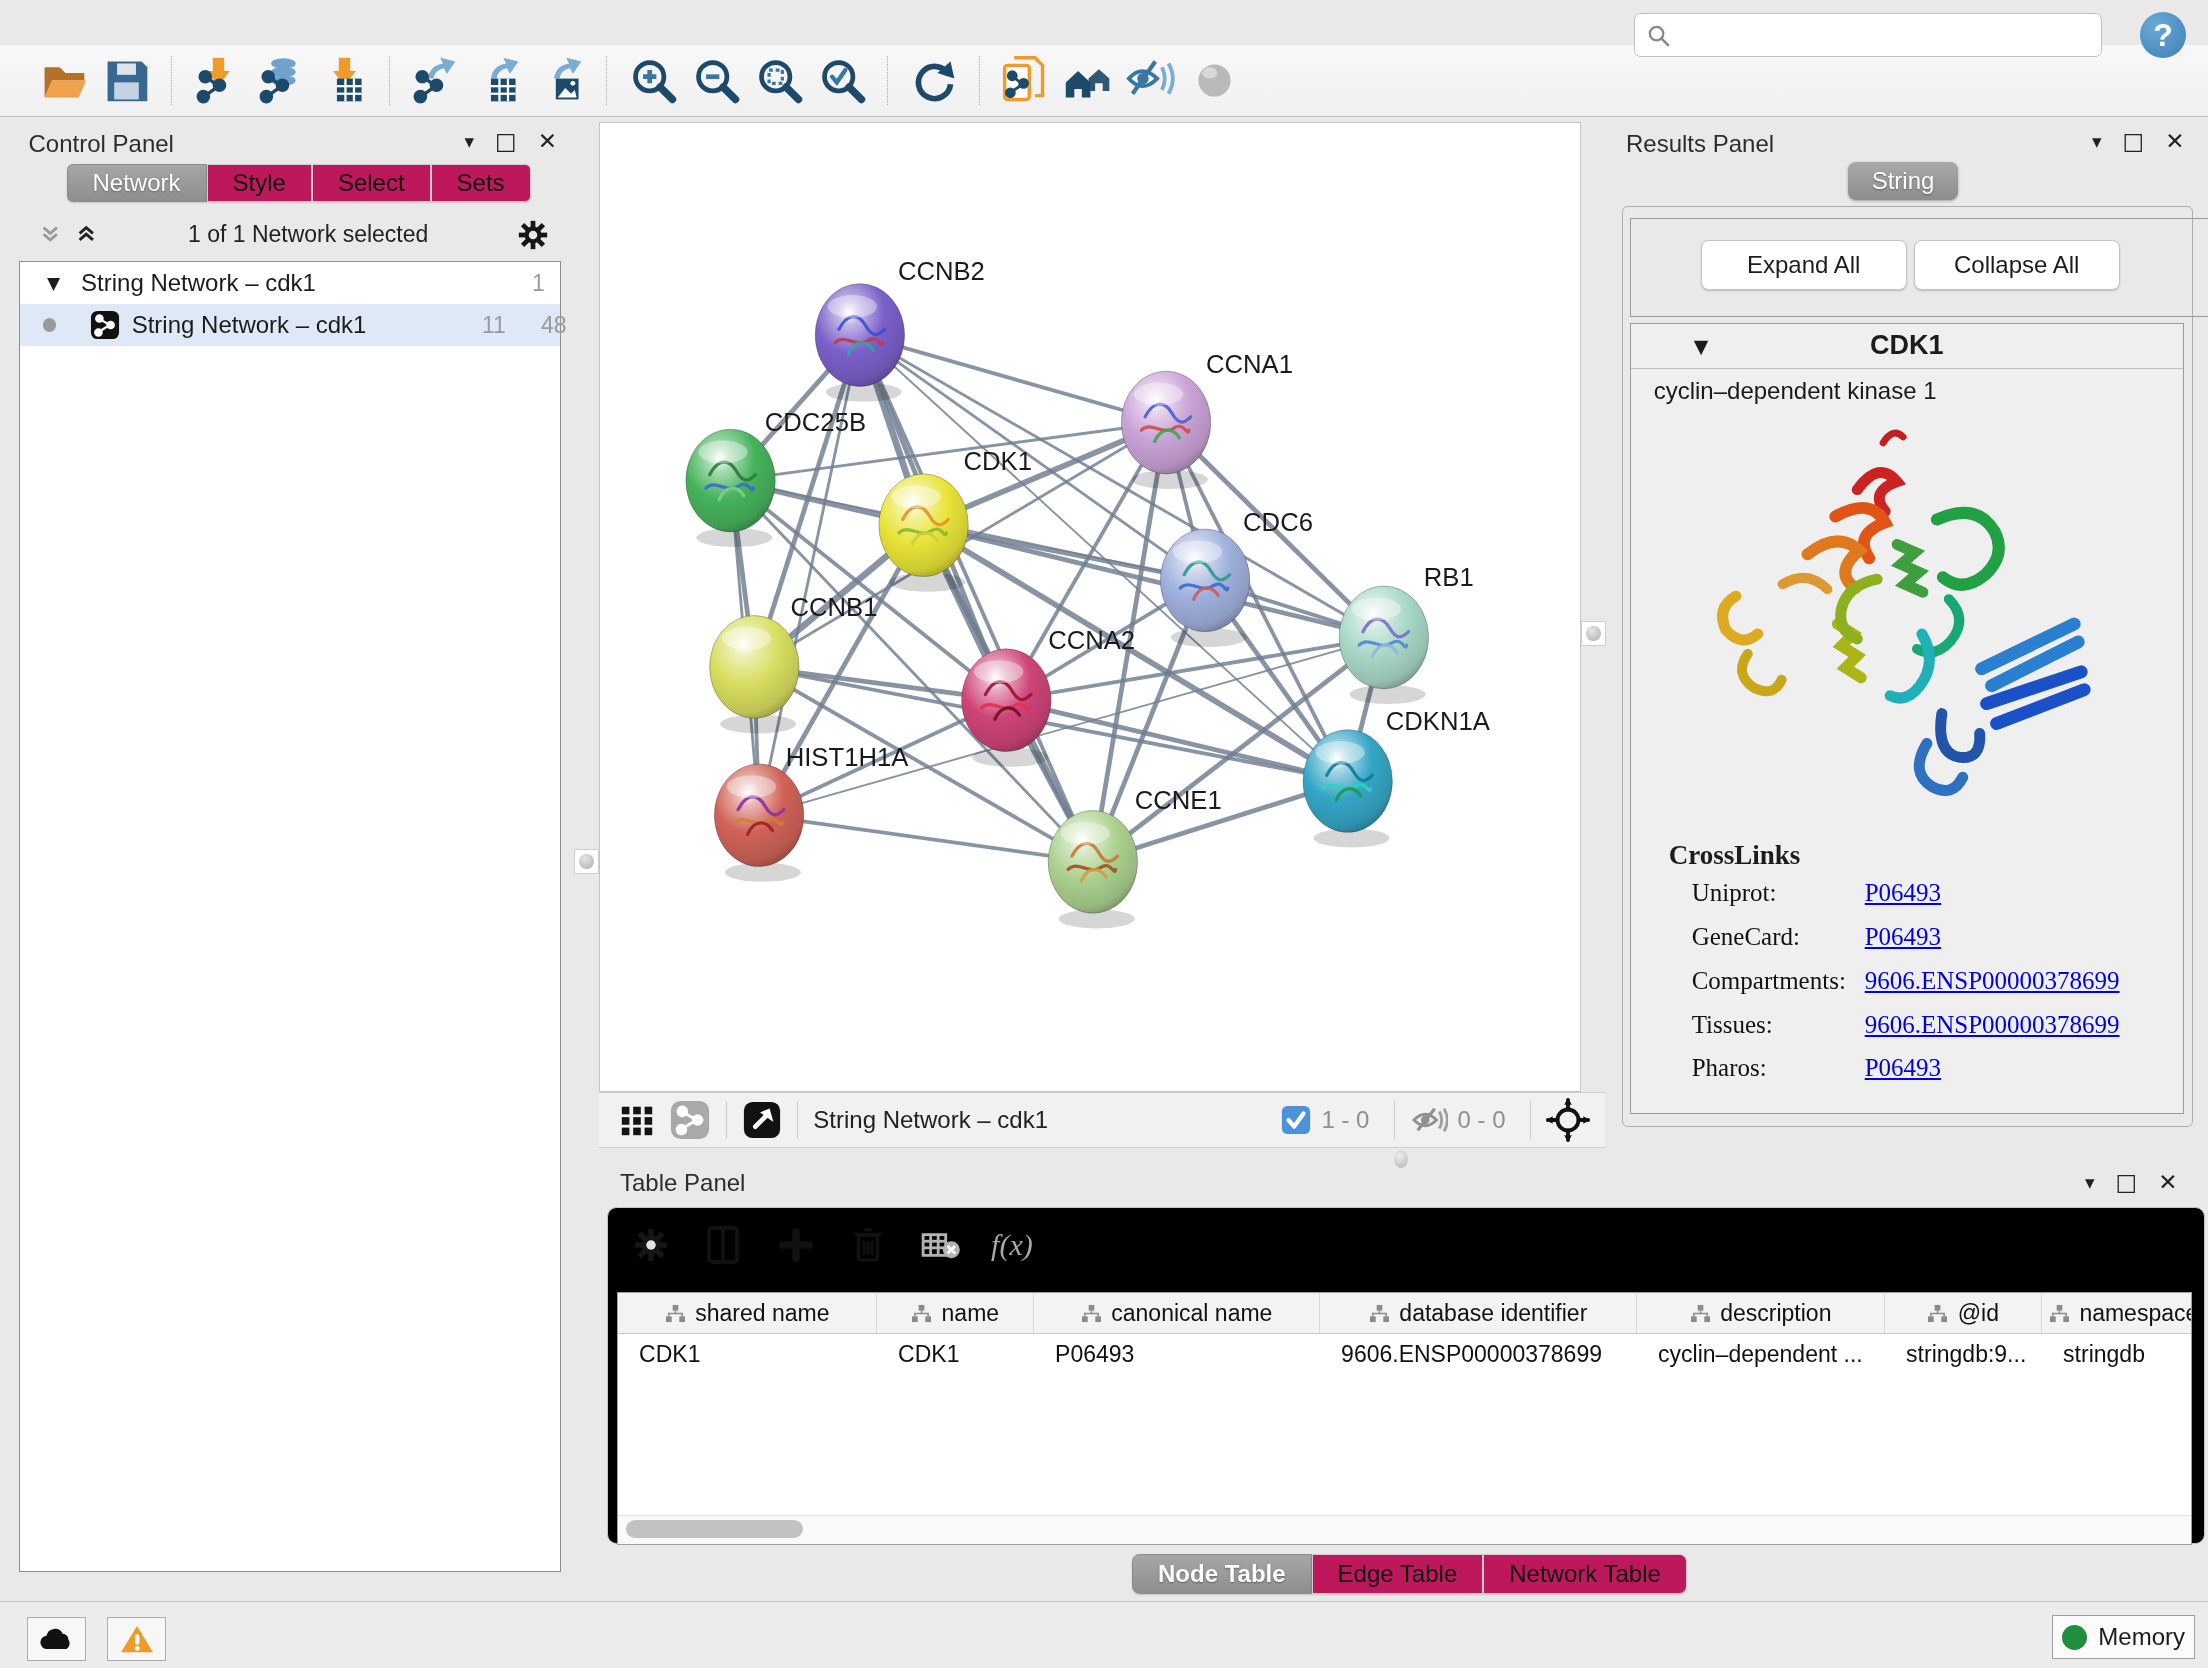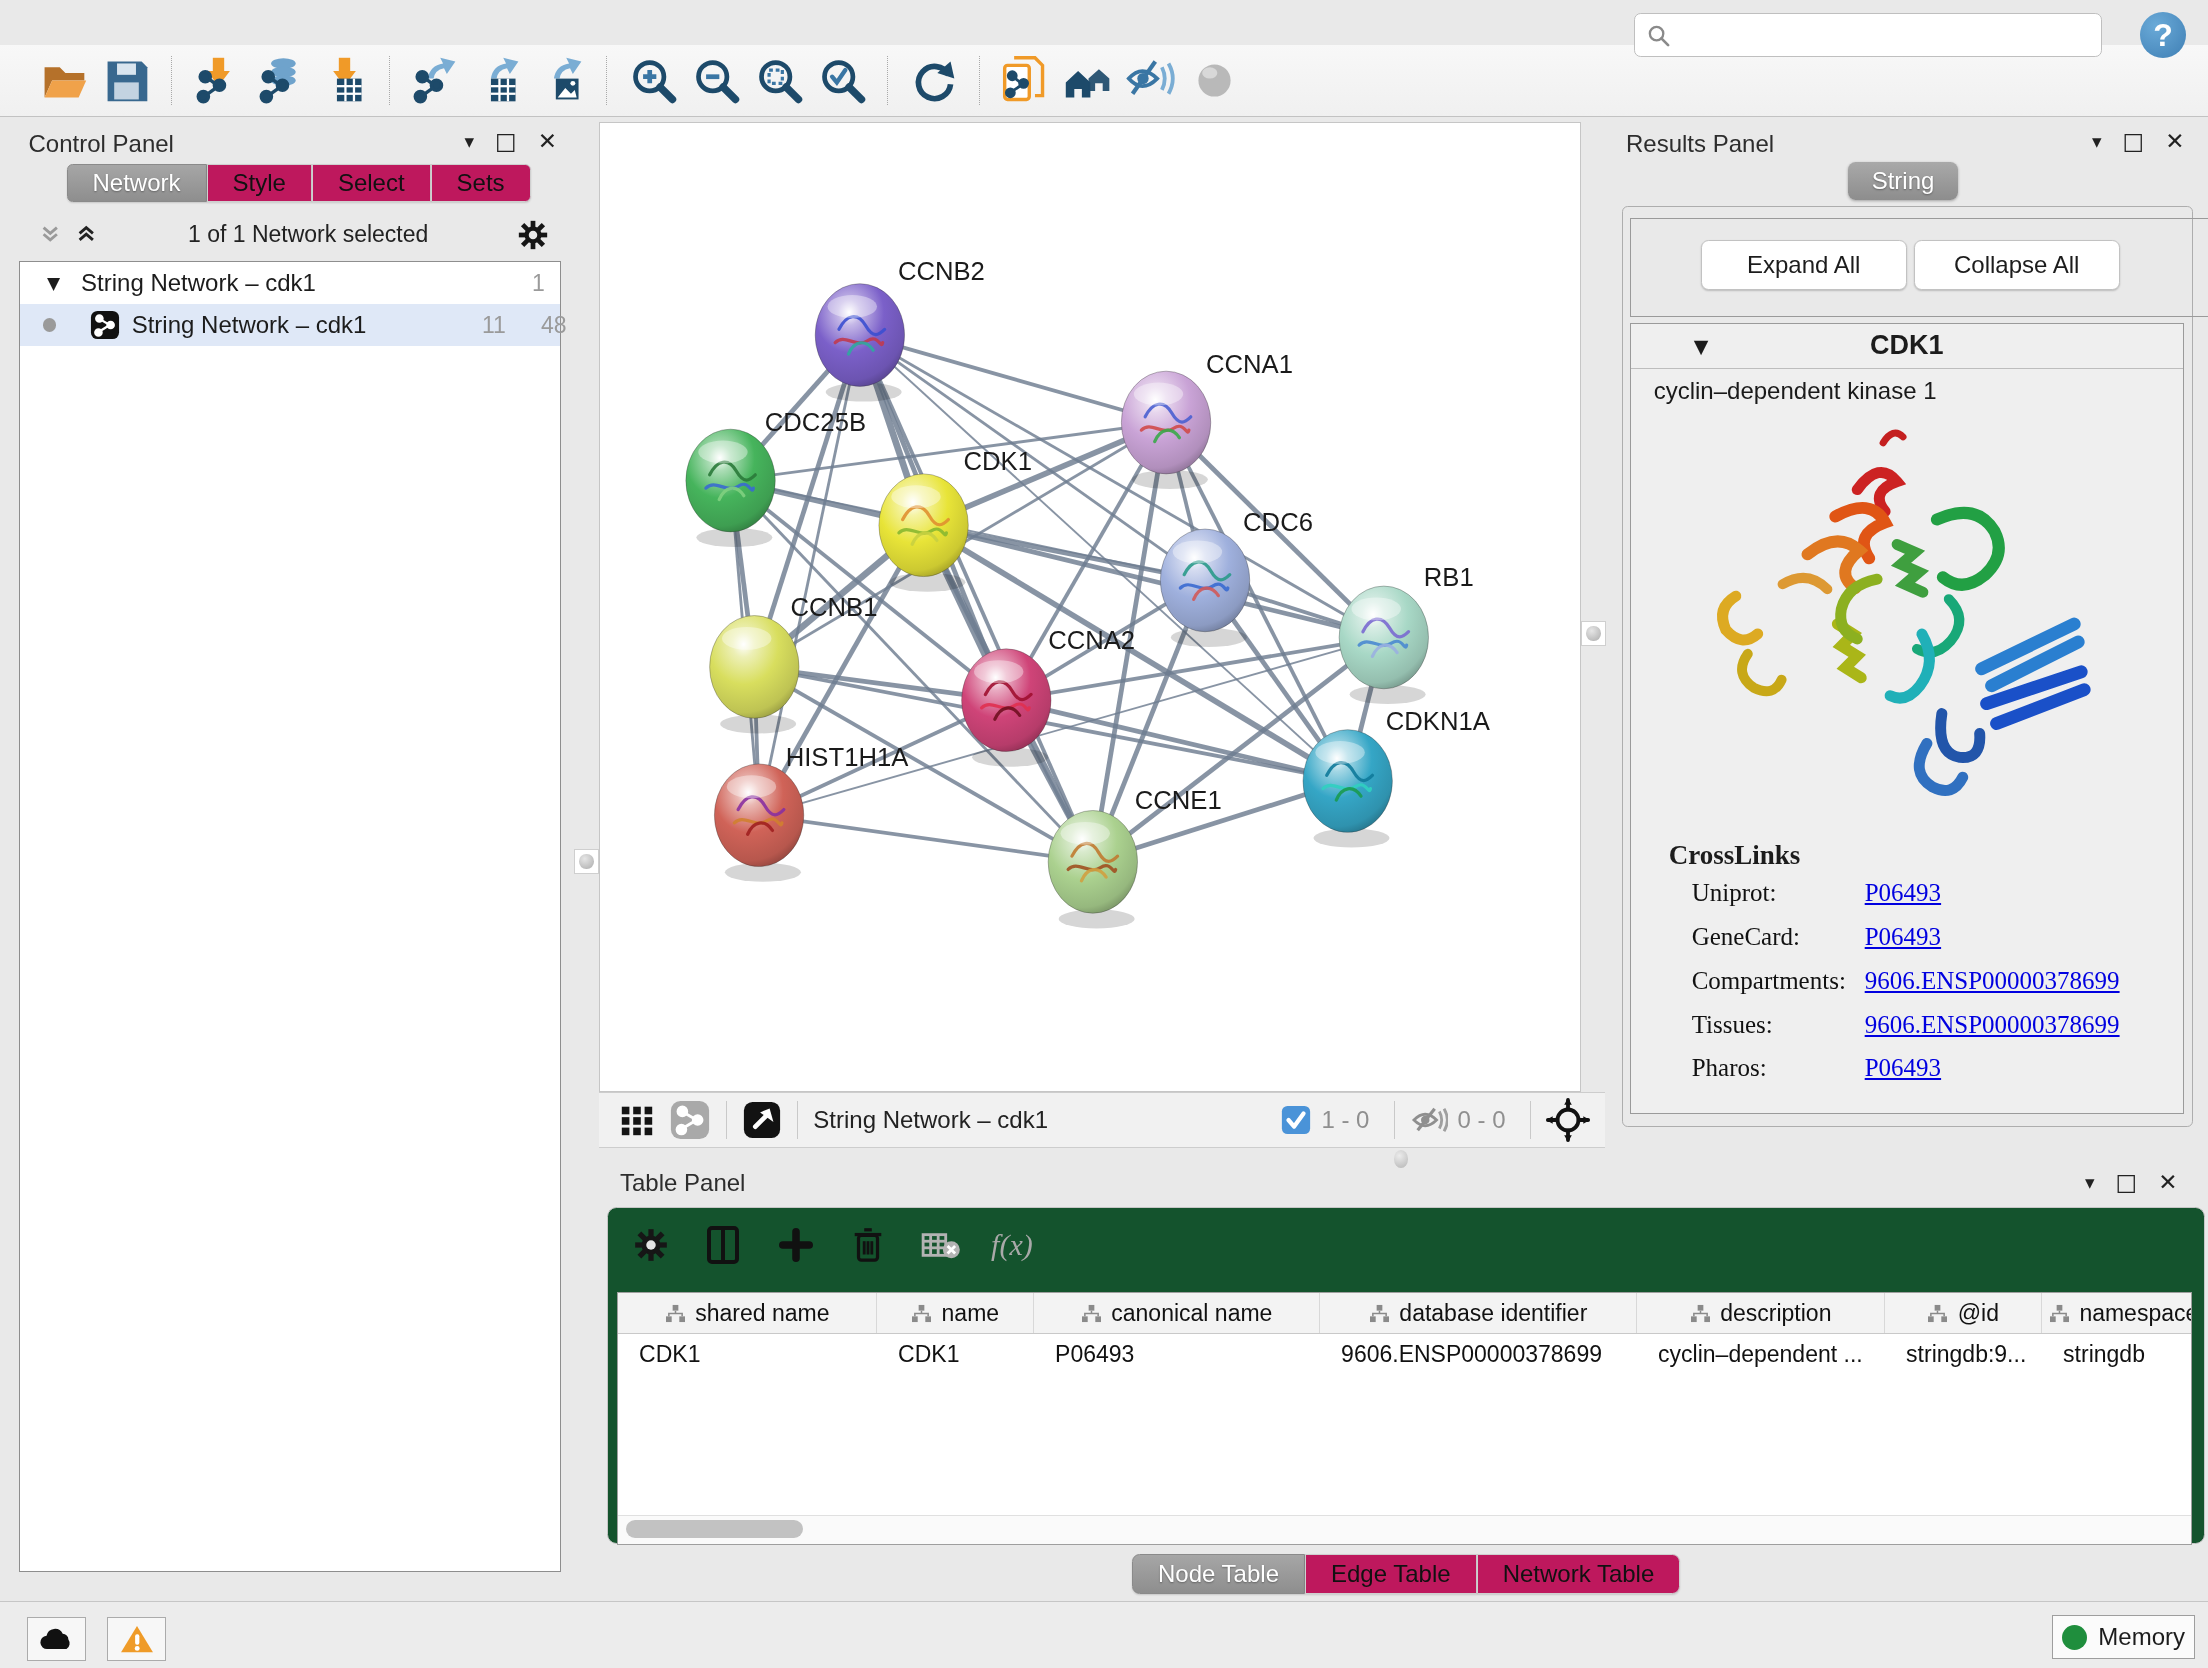--- a/index.html
+++ b/index.html
@@ -81,38 +81,38 @@
   #gc-protein{position:absolute;left:57px;top:91px;}
   #gc-xl-title{position:absolute;left:38px;top:516px;font-family:"Liberation Serif","DejaVu Serif",serif;
     font-size:27px;font-weight:bold;}
   .xl-row{position:absolute;left:61px;width:476px;height:44px;font-family:"Liberation Serif","DejaVu Serif",serif;font-size:25px;}
   .xl-label{display:inline-block;width:173px;color:#111;}
   .xl-link{color:#0000e0;text-decoration:underline;}
   
   #table-panel{position:absolute;left:599px;top:1165px;width:1609px;height:436px;}
   #tp-header{position:absolute;left:21px;top:3.8px;}
   #tp-ctrls{left:1486px;top:3.8px;}
-  #tp-container{position:absolute;left:7.6px;top:42px;width:1596px;height:335px;background:#14532d;
+  #tp-container{position:absolute;left:7.6px;top:42px;width:1596px;height:335px;background:#000000;
     border:1px solid #c6c6c6;border-radius:9.5px;}
   #tp-toolbar{position:absolute;left:21px;top:15px;display:flex;align-items:center;gap:28.5px;}
   .tp-ico{width:44px;height:44px;display:flex;align-items:center;justify-content:center;}
   #fx-label{font-family:"Liberation Serif","DejaVu Serif",serif;font-style:italic;font-size:30px;color:#a9a9a9;}
   #tbl{position:absolute;left:9.5px;top:84px;width:1575px;height:253px;background:#fff;
     border:1.9px solid #9e9e9e;box-sizing:border-box;overflow:hidden;}
   #tbl-head{display:flex;height:40px;background:#f3f3f3;border-bottom:1px solid #c9c9c9;}
   .th{display:flex;align-items:center;justify-content:center;gap:9.5px;font-size:23px;color:#111;
     border-right:1px solid #d8d8d8;box-sizing:border-box;overflow:hidden;white-space:nowrap;flex:0 0 auto;}
   #tbl-row{display:flex;height:40px;}
   .td{display:flex;align-items:center;padding-left:21px;font-size:23px;color:#111;box-sizing:border-box;
     overflow:hidden;white-space:nowrap;flex:0 0 auto;}
   #tbl-hscroll{position:absolute;left:0;bottom:0;width:100%;height:28.5px;background:#fafafa;border-top:1px solid #e0e0e0;}
   #tbl-thumb{position:absolute;left:7.6px;top:4.8px;width:177px;height:18px;border-radius:9.5px;background:#c2c2c2;}
   #tp-tabs{position:absolute;left:533px;top:389px;display:flex;}
   #tp-tabs .tab{height:38px;}
-  #tp-tabs .tab:first-child{border-radius:7.6px 0 0 7.6px;}
+  #tp-tabs .tab:first-child{border-radius:7.6px 0 0 7.6px;font-weight:bold;}
   #tp-tabs .tab:last-child{border-radius:0 7.6px 7.6px 0;}
   
   #statusbar{position:absolute;left:0;top:1601px;width:100%;height:68px;background:#ececec;border-top:1px solid #c6c6c6;}
   .sb-btn{position:absolute;top:15px;width:59px;height:44px;background:#f7f7f7;border:1.9px solid #ababab;
     display:flex;align-items:center;justify-content:center;box-sizing:border-box;}
   #memory-btn{position:absolute;left:2052px;top:13.3px;width:143px;height:44px;background:#fbfbfb;border:1.9px solid #9e9e9e;
     display:flex;align-items:center;justify-content:center;gap:11.4px;font-size:24px;box-sizing:border-box;}
   #memory-dot{width:25px;height:25px;border-radius:50%;background:#1f8e3d;}
   .uni{font-family:"DejaVu Sans",sans-serif;}
 </style>

